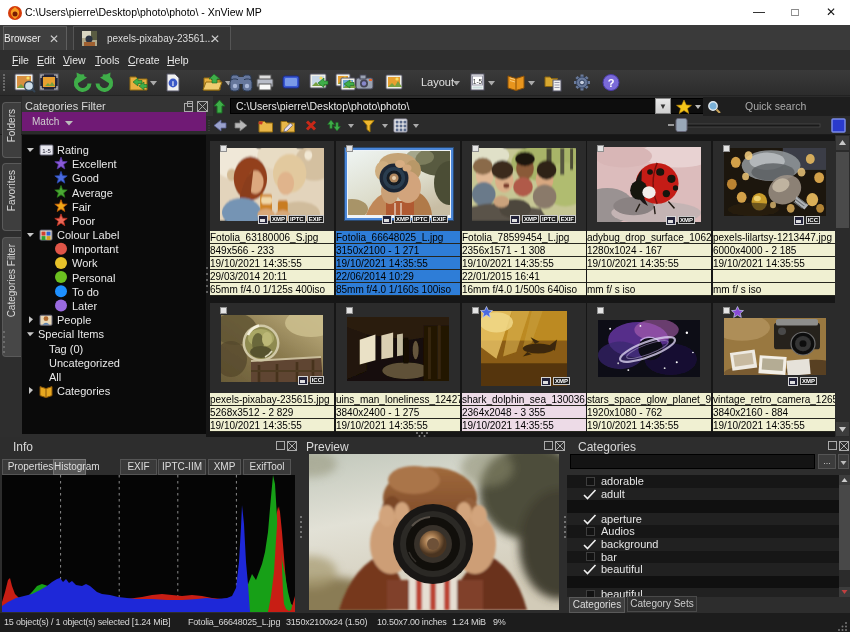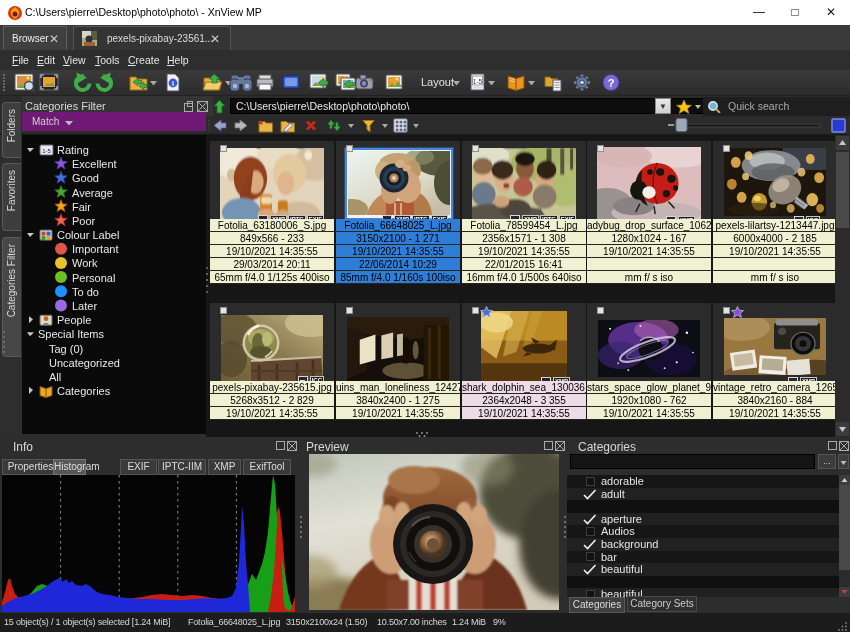--- a/index.html
+++ b/index.html
@@ -3,21 +3,21 @@
 *{margin:0;padding:0;box-sizing:border-box}
 html,body{width:850px;height:632px;overflow:hidden;background:#2d2d2d;font-family:"Liberation Sans",sans-serif}
 .abs{position:absolute}
 #stage{position:relative;width:850px;height:632px}
 
 #titlebar{left:0;top:0;width:850px;height:25px;background:#ffffff;color:#000;font-size:10.5px}
 #titlebar .txt{position:absolute;left:25px;top:6px}
 .capbtn{position:absolute;top:0;width:36px;height:25px;color:#111;font-size:12px;text-align:center;line-height:24px}
 
 #tabbar{left:0;top:25px;width:850px;height:25px;background:#3a3a3a}
-.tab1{position:absolute;left:3px;top:1px;width:64px;height:24px;background:#3f3f3f;border:1px solid #5f5f5f;border-bottom:none;color:#eee;font-size:10px;line-height:23px;padding-left:8px}
+.tab1{position:absolute;left:3px;top:1px;width:64px;height:24px;background:#3f3f3f;border:1px solid #5f5f5f;border-bottom:none;color:#eee;font-size:10px;line-height:23px;}
 .tab2{position:absolute;left:73px;top:1px;width:158px;height:24px;background:#343434;border:1px solid #555;border-bottom:none;color:#ddd;font-size:10px;line-height:23px}
 .tabx{color:#ccc;font-size:12px;position:absolute;top:0px}
 
 #menubar{left:0;top:50px;width:850px;height:20px;background:#2e2e2e;color:#e6e6e6;font-size:10.5px}
 #menubar span{position:absolute;top:4px}
 #menubar u{text-decoration:underline}
 
 #toolbar{left:0;top:70px;width:850px;height:26px;background:linear-gradient(#3a3a3a,#2c2c2c);border-bottom:1px solid #222}
 
 #pathrow{left:0;top:96px;width:850px;height:20px;background:#2b2b2b}
@@ -32,21 +32,21 @@
 #sidetabs{left:0;top:135px;width:22px;height:302px;background:#2e2e2e}
 .vtab{position:absolute;left:2px;width:19px;background:#3e3e3e;border:1px solid #5a5a5a;border-right:none;border-radius:4px 0 0 4px;color:#d8d8d8;font-size:10px}
 .vtab span{position:absolute;left:3px;top:6px;writing-mode:vertical-rl;transform:rotate(180deg)}
 #treepanel{left:22px;top:135px;width:184px;height:299px;background:#0a0a0a;color:#e8e8e8;font-size:11px}
 #gridpanel{left:206px;top:135px;width:629px;height:302px;background:#161616}
 #vscroll{left:835px;top:135px;width:15px;height:302px;background:#2b2b2b}
 
 .cell{position:absolute;width:124px}
 .thumbbox{position:absolute;left:0;top:0;width:124px;height:92px;background:#2b2b2b}
 .cb{position:absolute;left:10px;top:5px;width:7px;height:7px;background:#e4e4e4;border:1px solid #909090}
-.itab{position:absolute;left:0;top:78px;width:124px;font-size:10px;color:#000;text-align:center}
+.itab{position:absolute;left:0;top:90px;width:124px;font-size:10px;color:#000;text-align:left}
 .irow{height:13px;line-height:13px;border-bottom:1px solid #26261e;overflow:hidden;white-space:nowrap}
 .cream{background:#f0f0d2}
 .blue{background:#2e7dd7}
 .pink{background:#eddbe7}
 .badges{position:absolute;font-size:6px;color:#fff}
 .bdg{display:inline-block;background:#1d1d1d;border:1px solid #c8c8c8;padding:0 1px;height:8px;line-height:7px;margin-left:1px;font-weight:bold}
 
 #infopanel{left:0;top:437px;width:298px;height:176px;background:#2d2d2d}
 #prevpanel{left:298px;top:437px;width:269px;height:176px;background:#2d2d2d}
 #catspanel{left:567px;top:437px;width:283px;height:176px;background:#2d2d2d}
@@ -208,21 +208,21 @@
     </svg>
 <div class="abs" id="addr">C:\Users\pierre\Desktop\photo\photo\</div>
 <div class="abs" id="addrbtn">▼</div>
 <svg class="abs" style="left:676px;top:98px" width="26" height="17">
  <path d="M8 2 L10.3 7 L15.5 7.3 L11.5 10.6 L12.8 15.6 L8 12.6 L3.2 15.6 L4.5 10.6 L0.5 7.3 L5.7 7 Z" fill="#f5c518" stroke="#b8860b" stroke-width="0.6"></path>
  <path d="M19 7 L25 7 L22 11 Z" fill="#bbb"></path>
 </svg>
 <div class="abs" id="qsearch"><svg style="position:absolute;left:4px;top:3px" width="14" height="13">
         <circle cx="6" cy="6" r="4.2" fill="#7ab1d8" stroke="#dfe8ee" stroke-width="1.4"></circle>
         <line x1="9.5" y1="9.5" x2="13" y2="13" stroke="#caa55a" stroke-width="2"></line>
-      </svg><span style="margin-left:25px">Quick search</span></div>
+      </svg><span style="margin-left:42px">Quick search</span></div>
 
 <div class="abs" id="navrow"><svg width="850" height="19" id="navsvg">
         <line x1="209" y1="4" x2="209" y2="16" stroke="#555" stroke-dasharray="1,1.5"></line>
         <path d="M214 9.5 l7 -5.5 v3 h5 v5 h-5 v3 Z" fill="#9aa2cc" stroke="#5a6298" stroke-width="0.8"></path>
         <path d="M247 9.5 l-7 -5.5 v3 h-5 v5 h5 v3 Z" fill="#b8b8b8" stroke="#777" stroke-width="0.8"></path>
         <path d="M259 5.5 h5.5 l1.5 1.5 h6.5 v9 h-13.5 Z" fill="#e8b648" stroke="#946c10"></path>
         <path d="M259 5.5 l4 0 l-1 3 l-3.5 -0.5 Z" fill="#c83828"></path>
         <path d="M281 5.5 h5.5 l1.5 1.5 h6.5 v9 h-13.5 Z" fill="#e8b648" stroke="#946c10"></path>
         <path d="M284.5 13 l6 -6 l2.2 2.2 l-6 6 l-2.8 0.6 Z" fill="#e8e0f0" stroke="#556" stroke-width="0.7"></path>
         <path d="M307 5.5 L315 13.5 M315 5.5 L307 13.5" stroke="#c82818" stroke-width="3"></path>

